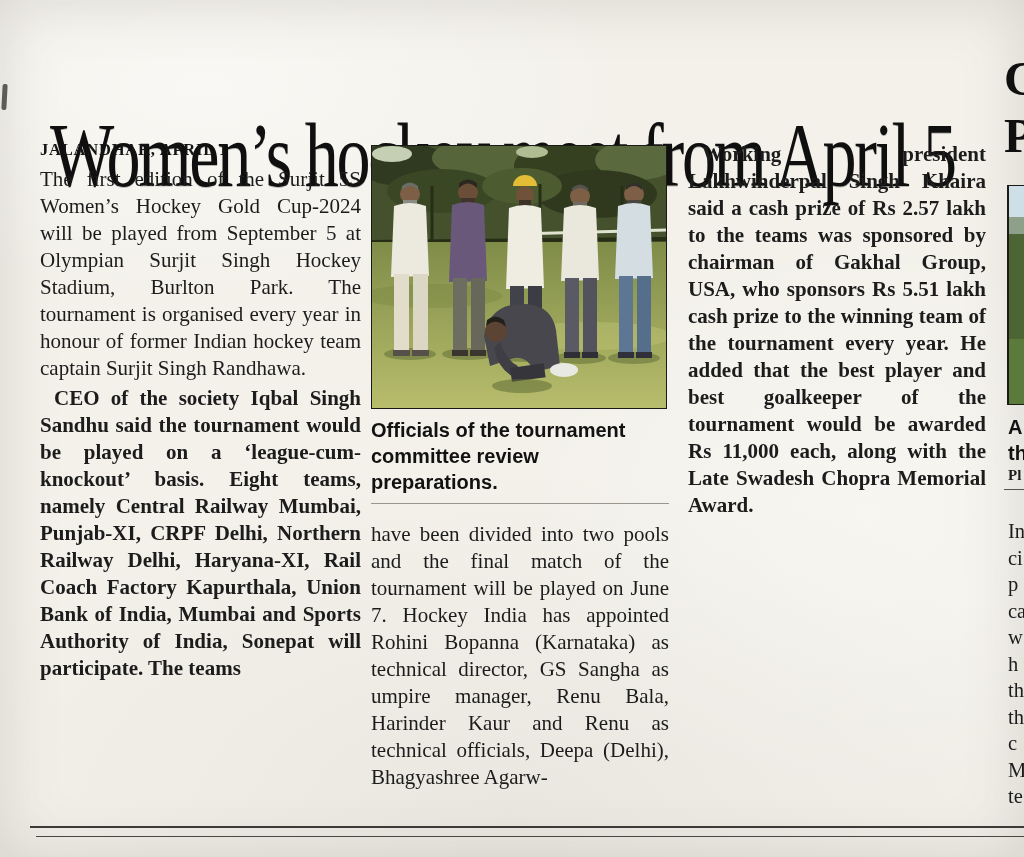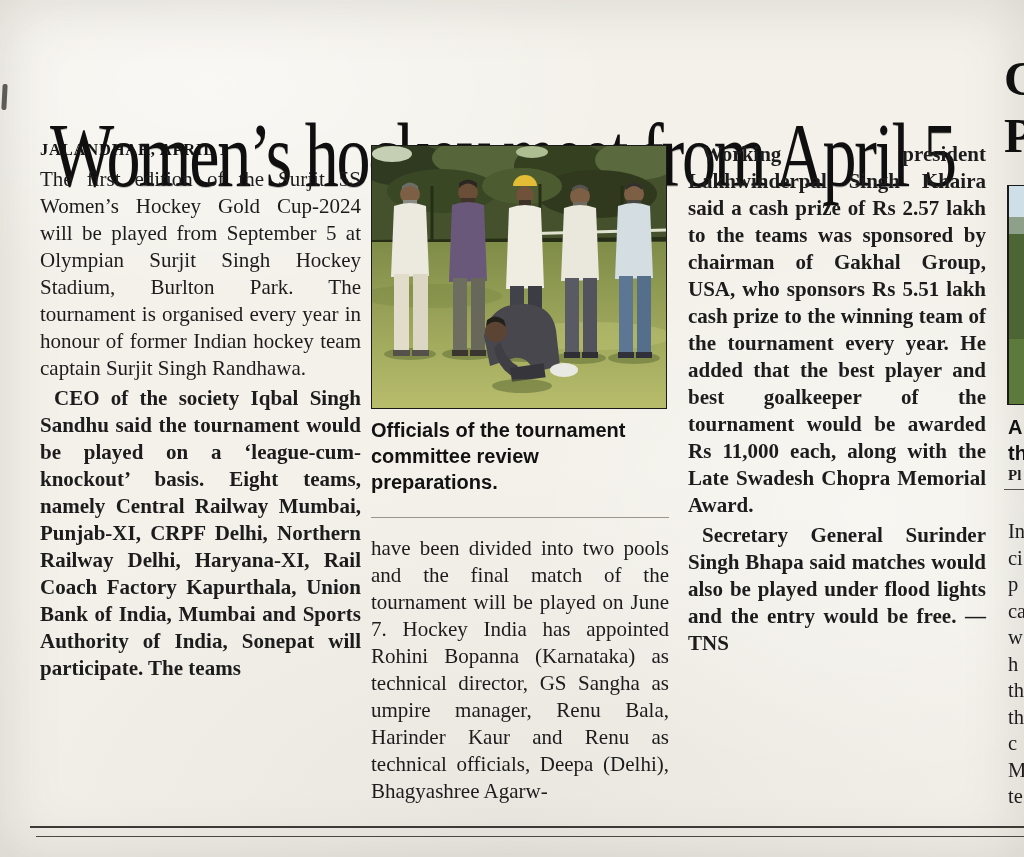--- a/index.html
+++ b/index.html
@@ -27,21 +27,21 @@
   .col2{left:371px;top:145px;width:298px;}
   .col3{left:688px;top:141px;width:298px;}
   .dateline{
     font-family:"Liberation Serif", serif;font-weight:bold;font-size:16.5px;
     letter-spacing:.8px;margin:0 0 5px 2px;text-align:left;color:#141414;
   }
   .photo-frame{width:294px;height:262px;border:1px solid #1a1a18;background:#8f9c55;overflow:hidden;}
   .caption{
     font-family:"Liberation Sans", sans-serif;font-weight:bold;
     font-size:20px;line-height:26px;text-align:left;color:#121212;
-    margin-top:8px;padding-bottom:22px;border-bottom:1px solid #9a968c;width:298px;
+    margin-top:8px;padding-bottom:8px;border-bottom:1px solid #9a968c;width:298px;
   }
   .col2 .body-start{margin-top:17px;}
   
   .adj-headline{
     position:absolute;left:1004px;top:50px;font-size:48px;line-height:57px;
     font-weight:bold;color:#101010;letter-spacing:0;white-space:pre-line;
     font-family:"Liberation Serif", serif;
   }
   .adj-photo{
     position:absolute;left:1007px;top:185px;width:20px;height:218px;
@@ -170,21 +170,20 @@
         <ellipse cx="192" cy="224" rx="14" ry="7" fill="#e9e9e4"></ellipse>
         <ellipse cx="150" cy="240" rx="30" ry="7" fill="#5f6c35" opacity=".55"></ellipse>
       </svg>
     </div>
     <div class="caption">Officials of the tournament committee review preparations.</div>
     <p class="body-start">have been divided into two pools and the final match of the tournament will be played on June 7. Hockey India has appointed Rohini Bopanna (Karnataka) as technical director, GS Sangha as umpire manager, Renu Bala, Harinder Kaur and Renu as technical officials, Deepa (Delhi), Bhagyashree Agarw-</p>
   </div>
 
   <div class="col col3">
     <p class="indent">Working president Lakhwinderpal Singh Khaira said a cash prize of Rs 2.57 lakh to the teams was sponsored by chairman of Gakhal Group, USA, who sponsors Rs 5.51 lakh cash prize to the winning team of the tournament every year. He added that the best player and best goalkeeper of the tournament would be awarded Rs 11,000 each, along with the Late Swadesh Chopra Memorial Award.</p>
-    <p class="indent">Secretary General Surinder Singh Bhapa said matches would also be played under flood lights and the entry would be free. — TNS</p>
   </div>
 
   <div class="adj-headline">C
 P</div>
   <div class="adj-photo"></div>
   <div class="adj-caption">A
 th</div>
   <div class="adj-rule"></div>
   <div class="adj-byline">Pl</div>
   <div class="adj-text">In

